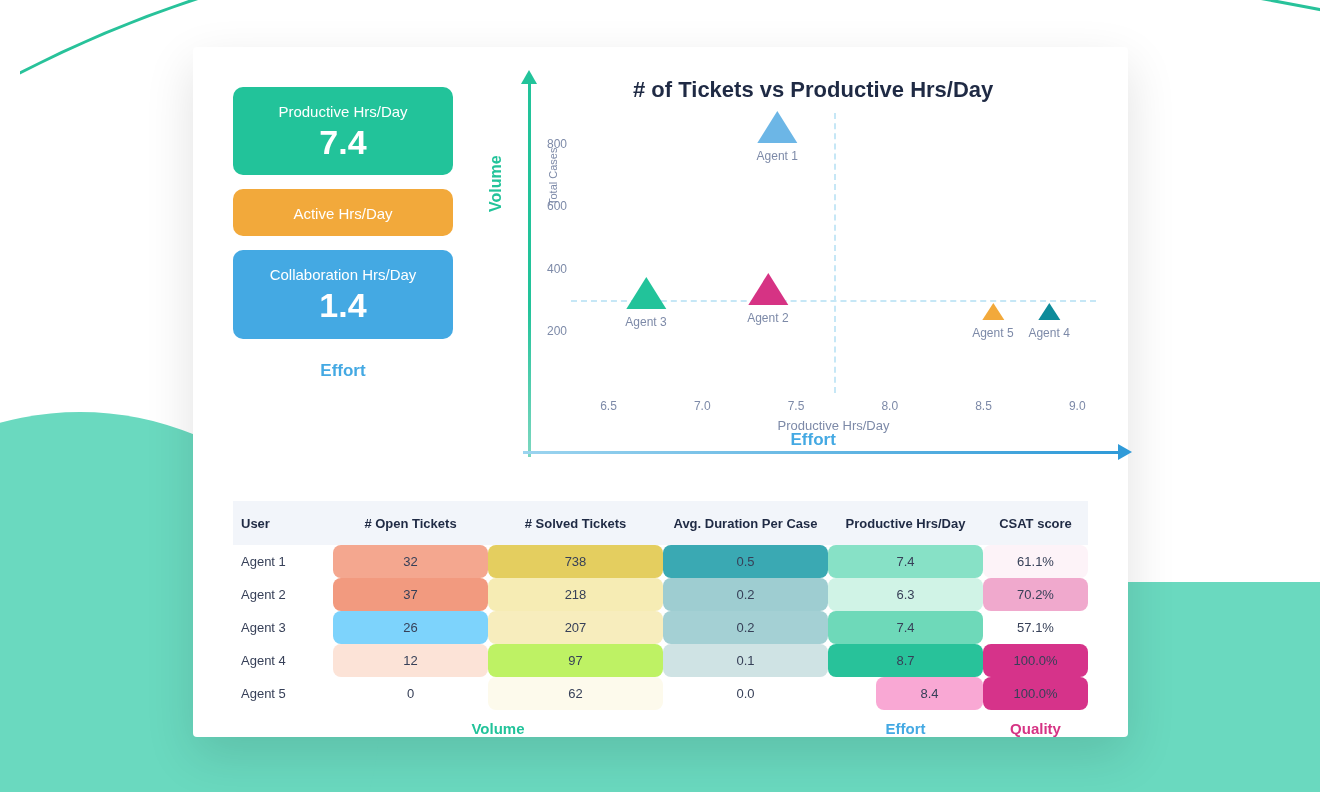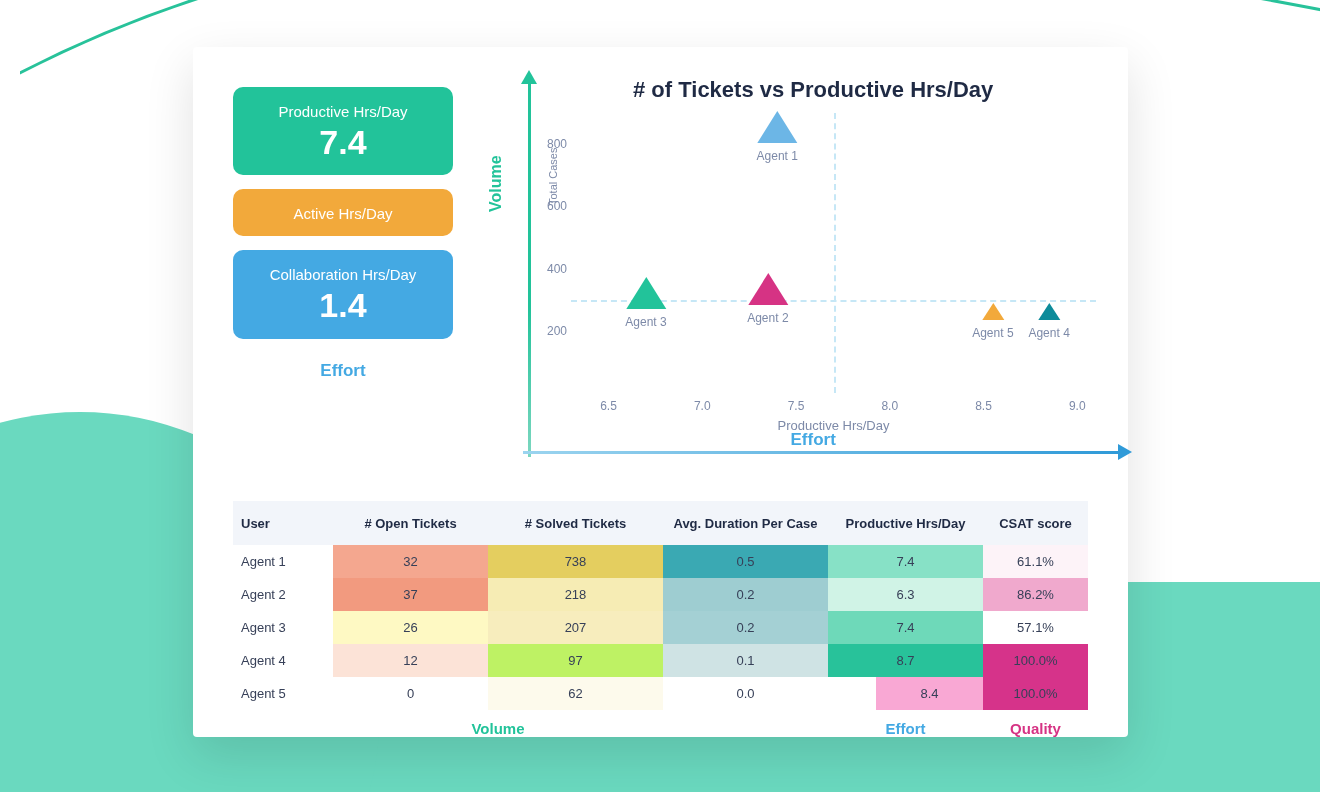--- a/index.html
+++ b/index.html
@@ -44,21 +44,21 @@
 
   
   .tbl { margin-top:54px; }
   .tbl .hdr, .tbl .row { display:grid; grid-template-columns: 100px 155px 175px 165px 155px 105px; align-items:center; }
   .tbl .hdr { background:#f2f5fa; font-weight:600; font-size:13px; color:#1f2a44; height:44px; }
   .tbl .hdr > div, .tbl .row > div { padding:0 8px; }
   .tbl .hdr > div { text-align:left; }
   .tbl .hdr > div:nth-child(n+2){ text-align:center; }
   .tbl .row { height:33px; font-size:13px; color:#374058; }
   .tbl .row .user { text-align:left; }
-  .tbl .row .cell { text-align:left; height:100%; display:flex; align-items:center; justify-content:center; }
+  .tbl .row .cell { text-align:left; height:100%; display:flex; align-items:center; justify-content:center;border-radius:8px; }
   .grouplabels { display:grid; grid-template-columns: 100px 155px 175px 165px 155px 105px; margin-top:10px; font-weight:700; font-size:15px; }
   .grouplabels .vol { grid-column:2 / span 2; text-align:center; color:#22c39a; }
   .grouplabels .eff { grid-column:5; text-align:center; color:#44a9e3; }
   .grouplabels .qty { grid-column:6; text-align:center; color:#d63384; }
 </style>
 </head>
 <body>
 
 <div class="bg">
   <div class="stroke-swoop">
@@ -150,25 +150,25 @@
           <div class="cell" style="background: rgb(58, 169, 179);">0.5</div>
           <div class="cell" style="background: rgb(135, 225, 198);">7.4</div>
           <div class="cell" style="background: rgb(253, 243, 248);">61.1%</div>
         </div>
         <div class="row">
           <div class="user">Agent 2</div>
           <div class="cell" style="background: rgb(242, 154, 127);">37</div>
           <div class="cell" style="background: rgb(246, 236, 180);">218</div>
           <div class="cell" style="background: rgb(158, 205, 209);">0.2</div>
           <div class="cell" style="background: rgb(208, 243, 230);">6.3</div>
-          <div class="cell" style="background: rgb(240, 169, 205);">86.2%</div>
+          <div class="cell" style="background: rgb(240, 169, 205);">70.2%</div>
         </div>
         <div class="row">
           <div class="user">Agent 3</div>
-          <div class="cell" style="background: #fef9c3;">26</div>
+          <div class="cell" style="background: #7dd3fc;">26</div>
           <div class="cell" style="background: rgb(247, 237, 189);">207</div>
           <div class="cell" style="background: rgb(164, 208, 212);">0.2</div>
           <div class="cell" style="background: rgb(110, 217, 185);">7.4</div>
           <div class="cell" style="background: rgb(255, 255, 255);">57.1%</div>
         </div>
         <div class="row">
           <div class="user">Agent 4</div>
           <div class="cell" style="background: rgb(252, 227, 215);">12</div>
           <div class="cell" style="background: #bef264;">97</div>
           <div class="cell" style="background: rgb(207, 227, 228);">0.1</div>

